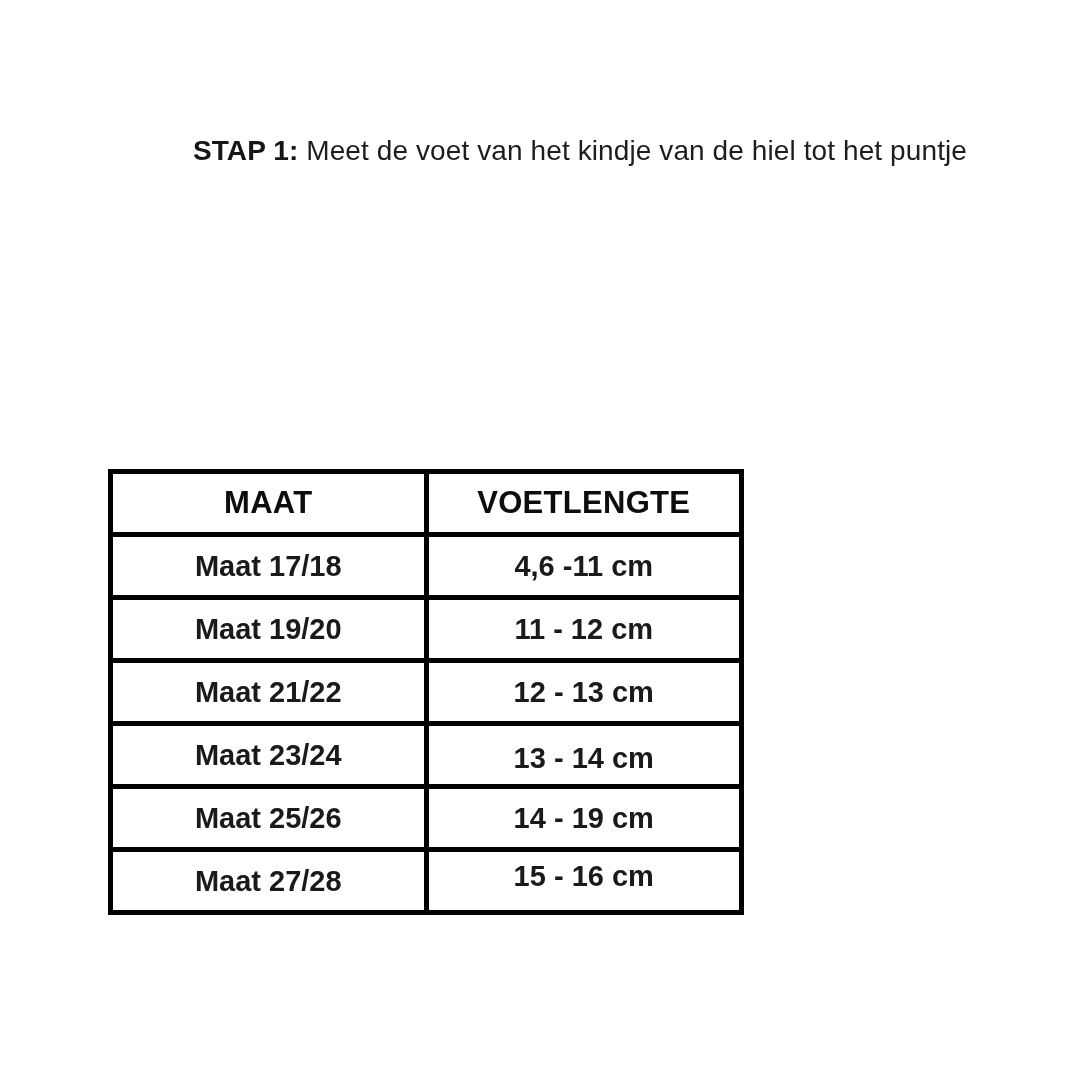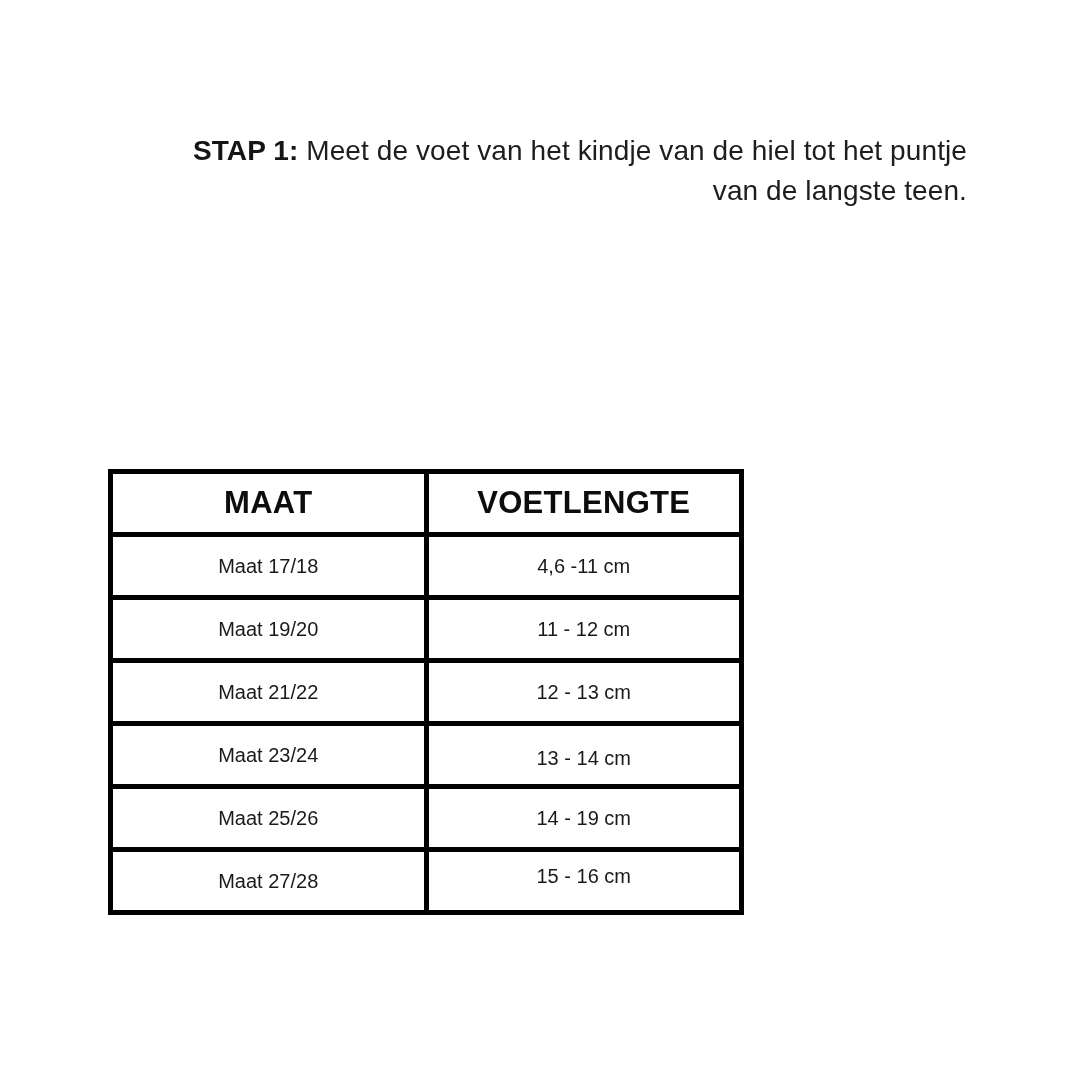--- a/index.html
+++ b/index.html
@@ -59,40 +59,39 @@
   }
   .size-table th {
     height: 58px;
     font-size: 31px;
     font-weight: 700;
     color: #0d0d0d;
     letter-spacing: 0.3px;
   }
   .size-table td {
     height: 58px;
-    font-size: 20px;
-    font-weight: 400;
+    font-size: 29px;
+    font-weight: 700;
     color: #1a1a1a;
   }
   .cell-text {
     display: inline-block;
     position: relative;
   }
   
   .size-table tbody tr:nth-child(4) td:nth-child(2) .cell-text { top: 3px; text-align: right; }
   .size-table tbody tr:nth-child(6) td:nth-child(2) .cell-text { top: -5px; }
 </style>
 </head>
 <body>
 
 <div class="instructions">
 
   <p class="step">
     <span class="step-line"><span class="step-label">STAP 1:</span>&nbsp;<span>Meet de voet van het kindje van de hiel tot het puntje</span></span>
-    <span class="step-line">van de langste teen.</span>
   </p>
 
 
 </div>
 
 <table class="size-table">
   <thead>
     <tr>
       <th><span class="cell-text">MAAT</span></th>
       <th><span class="cell-text">VOETLENGTE</span></th>

